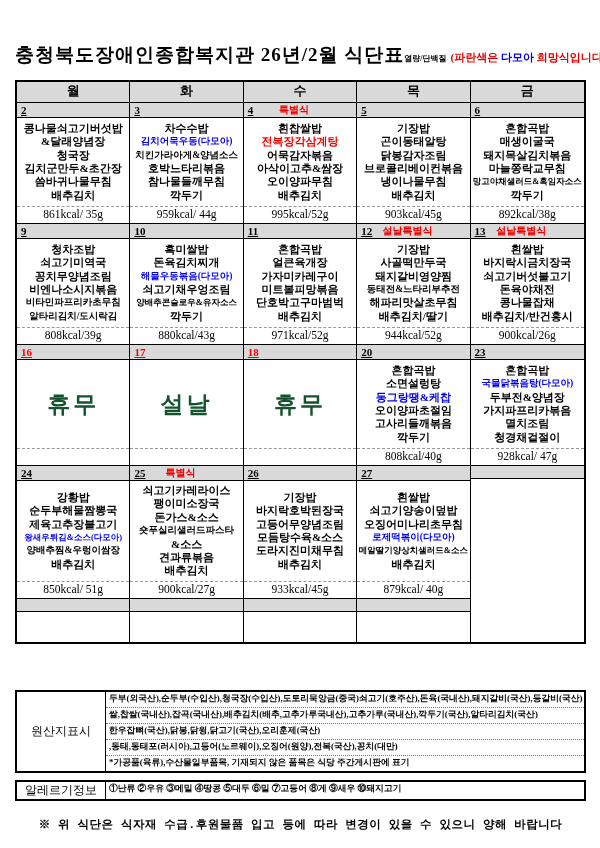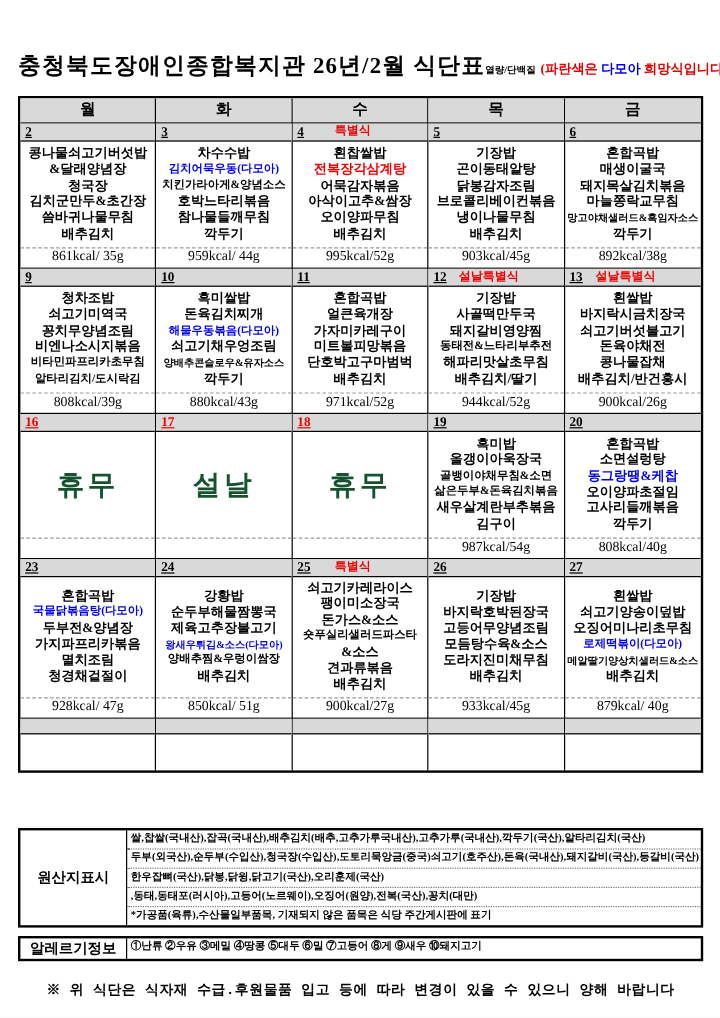--- a/index.html
+++ b/index.html
@@ -32,21 +32,21 @@
   .mi.blue{color:#0000ee;}
   .mi.red{color:#f00000;}
   .holiday{color:#14532d;font-size:23px;font-weight:bold;letter-spacing:3px;}
   .kcal{border-top:1px dashed #999;text-align:center;font-size:11.5px;font-weight:normal;
         height:16px;line-height:15px;}
   
   .infobox{display:flex;border:2px solid #000;align-items:stretch;}
   .infobox.origin{margin-top:46px;}
   .infobox.allergy{margin-top:7px;}
   .infobox .label{width:88px;flex:0 0 88px;display:flex;align-items:center;justify-content:center;
-                  font-size:12px;font-weight:bold;border-right:1px solid #000;text-align:center;}
+                  font-size:12px;font-weight:normal;border-right:1px solid #000;text-align:center;}
   .infobox .lines{flex:1;min-width:0;}
   .infobox .line{font-size:8.8px;font-weight:bold;padding:1.5px 3px;border-bottom:1px dotted #777;
                  white-space:nowrap;overflow:hidden;}
   .infobox .line:last-child{border-bottom:none;}
   .footer{text-align:center;font-weight:bold;font-size:11.5px;margin-top:16px;letter-spacing:.5px;font-family:Liberation Mono, monospace;}
 </style>
 </head>
 <body>
 
 <div class="page">
@@ -197,32 +197,20 @@
         <div class="kcal"></div>
       </div>
       <div class="cell">
         <div class="strip"><span class="daynum red">18</span></div>
         <div class="menu">
           <div class="holiday">휴무</div>
         </div>
         <div class="kcal"></div>
       </div>
       <div class="cell">
-        <div class="strip"><span class="daynum">19</span></div>
-        <div class="menu">
-          <div class="mi">흑미밥</div>
-          <div class="mi">올갱이아욱장국</div>
-          <div class="mi s">골뱅이야채무침&amp;소면</div>
-          <div class="mi s">삶은두부&amp;돈육김치볶음</div>
-          <div class="mi">새우살계란부추볶음</div>
-          <div class="mi">김구이</div>
-        </div>
-        <div class="kcal">987kcal/54g</div>
-      </div>
-      <div class="cell">
         <div class="strip"><span class="daynum">20</span></div>
         <div class="menu">
           <div class="mi">혼합곡밥</div>
           <div class="mi">소면설렁탕</div>
           <div class="mi blue">동그랑땡&amp;케찹</div>
           <div class="mi">오이양파초절임</div>
           <div class="mi">고사리들깨볶음</div>
           <div class="mi">깍두기</div>
         </div>
         <div class="kcal">808kcal/40g</div>
@@ -306,22 +294,22 @@
       </div>
       <div class="cell">
         <div class="strip" style="height: 12px;"></div>
         <div class="menu menu-empty"></div>
       </div>
     </div>
 
   <div class="infobox origin">
     <div class="label">원산지표시</div>
     <div class="lines" id="origin-lines">
+        <div class="line">두부(외국산),순두부(수입산),청국장(수입산),도토리묵앙금(중국)쇠고기(호주산),돈육(국내산),돼지갈비(국산),등갈비(국산)</div>
         <div class="line">쌀,찹쌀(국내산),잡곡(국내산),배추김치(배추,고추가루국내산),고추가루(국내산),깍두기(국산),알타리김치(국산)</div>
-        <div class="line">두부(외국산),순두부(수입산),청국장(수입산),도토리묵앙금(중국)쇠고기(호주산),돈육(국내산),돼지갈비(국산),등갈비(국산)</div>
         <div class="line">한우잡뼈(국산),닭봉,닭윙,닭고기(국산),오리훈제(국산)</div>
         <div class="line">,동태,동태포(러시아),고등어(노르웨이),오징어(원양),전복(국산),꽁치(대만)</div>
         <div class="line">*가공품(육류),수산물일부품목, 기재되지 않은 품목은 식당 주간게시판에 표기</div>
       </div>
   </div>
 
   <div class="infobox allergy">
     <div class="label">알레르기정보</div>
     <div class="lines" id="allergy-lines">
         <div class="line">①난류 ②우유 ③메밀 ④땅콩 ⑤대두 ⑥밀 ⑦고등어 ⑧게 ⑨새우 ⑩돼지고기</div>

